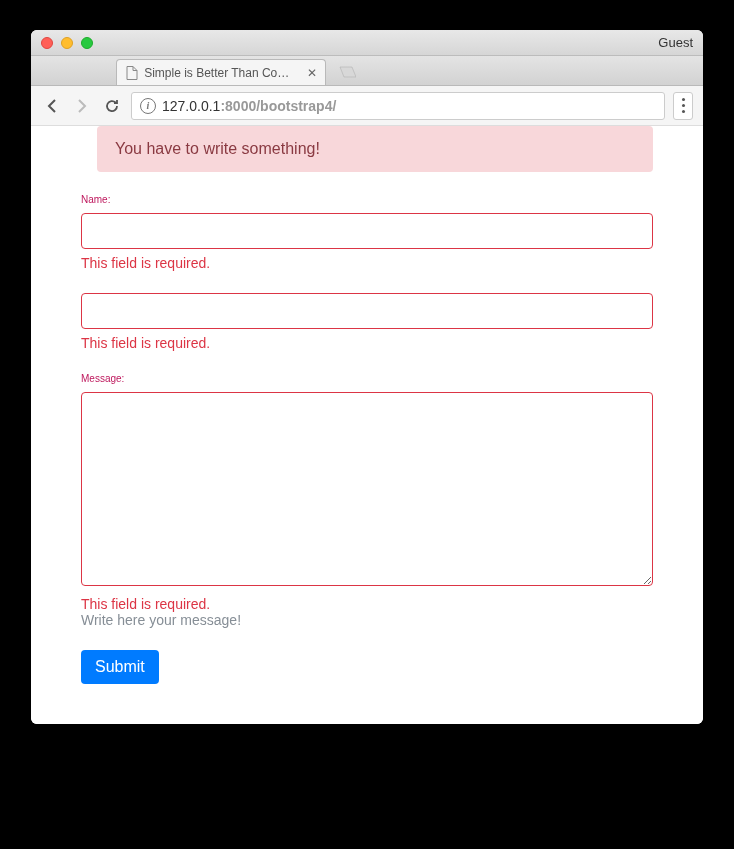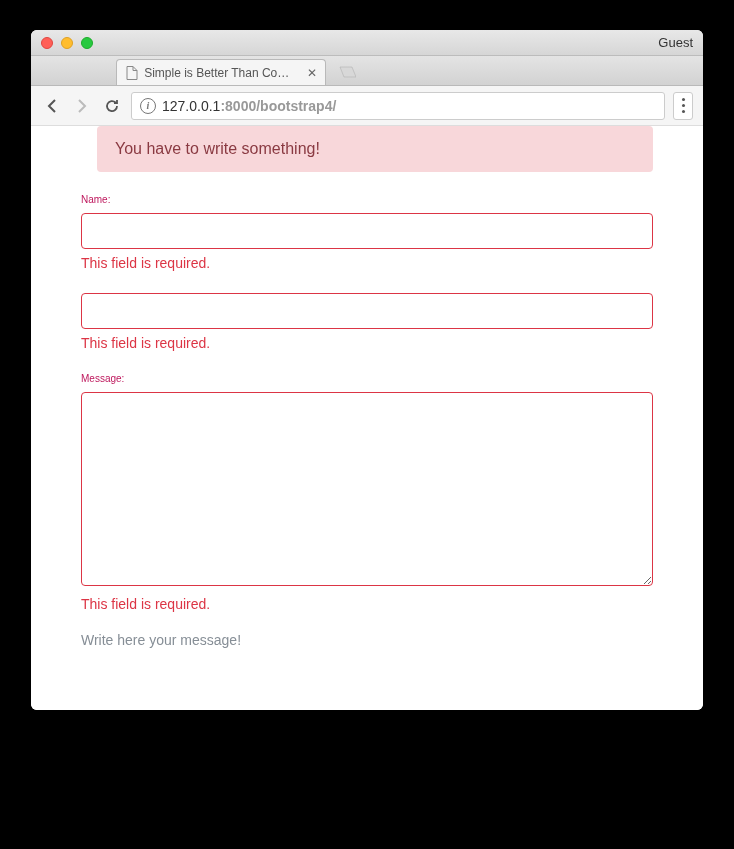--- a/index.html
+++ b/index.html
@@ -154,21 +154,21 @@
     .form-control.input { height: 36px; }
     .form-control.textarea { height: 194px; resize: both; }
     .invalid-feedback {
       color: #dc3545;
       font-size: 14px;
       margin-top: 6px;
     }
     .help-text {
       color: #868e96;
       font-size: 14px;
-      margin-top: 20px;
+      margin-top: 0;
     }
     .btn-primary {
       background: #007bff;
       color: #fff;
       border: none;
       border-radius: 4px;
       padding: 8px 14px;
       font-size: 16px;
       cursor: pointer;
     }
@@ -248,16 +248,17 @@
       <div class="invalid-feedback">This field is required.</div>
     </div>
 
     <div class="form-group">
       <label class="form-label">Message:</label>
       <textarea class="form-control textarea" style=""></textarea>
       <div class="invalid-feedback">This field is required.</div>
       <div class="help-text">Write here your message!</div>
     </div>
 
+    <button class="btn-primary">Submit</button>
 
   </div>
 
 </div>
 
 </body></html>

